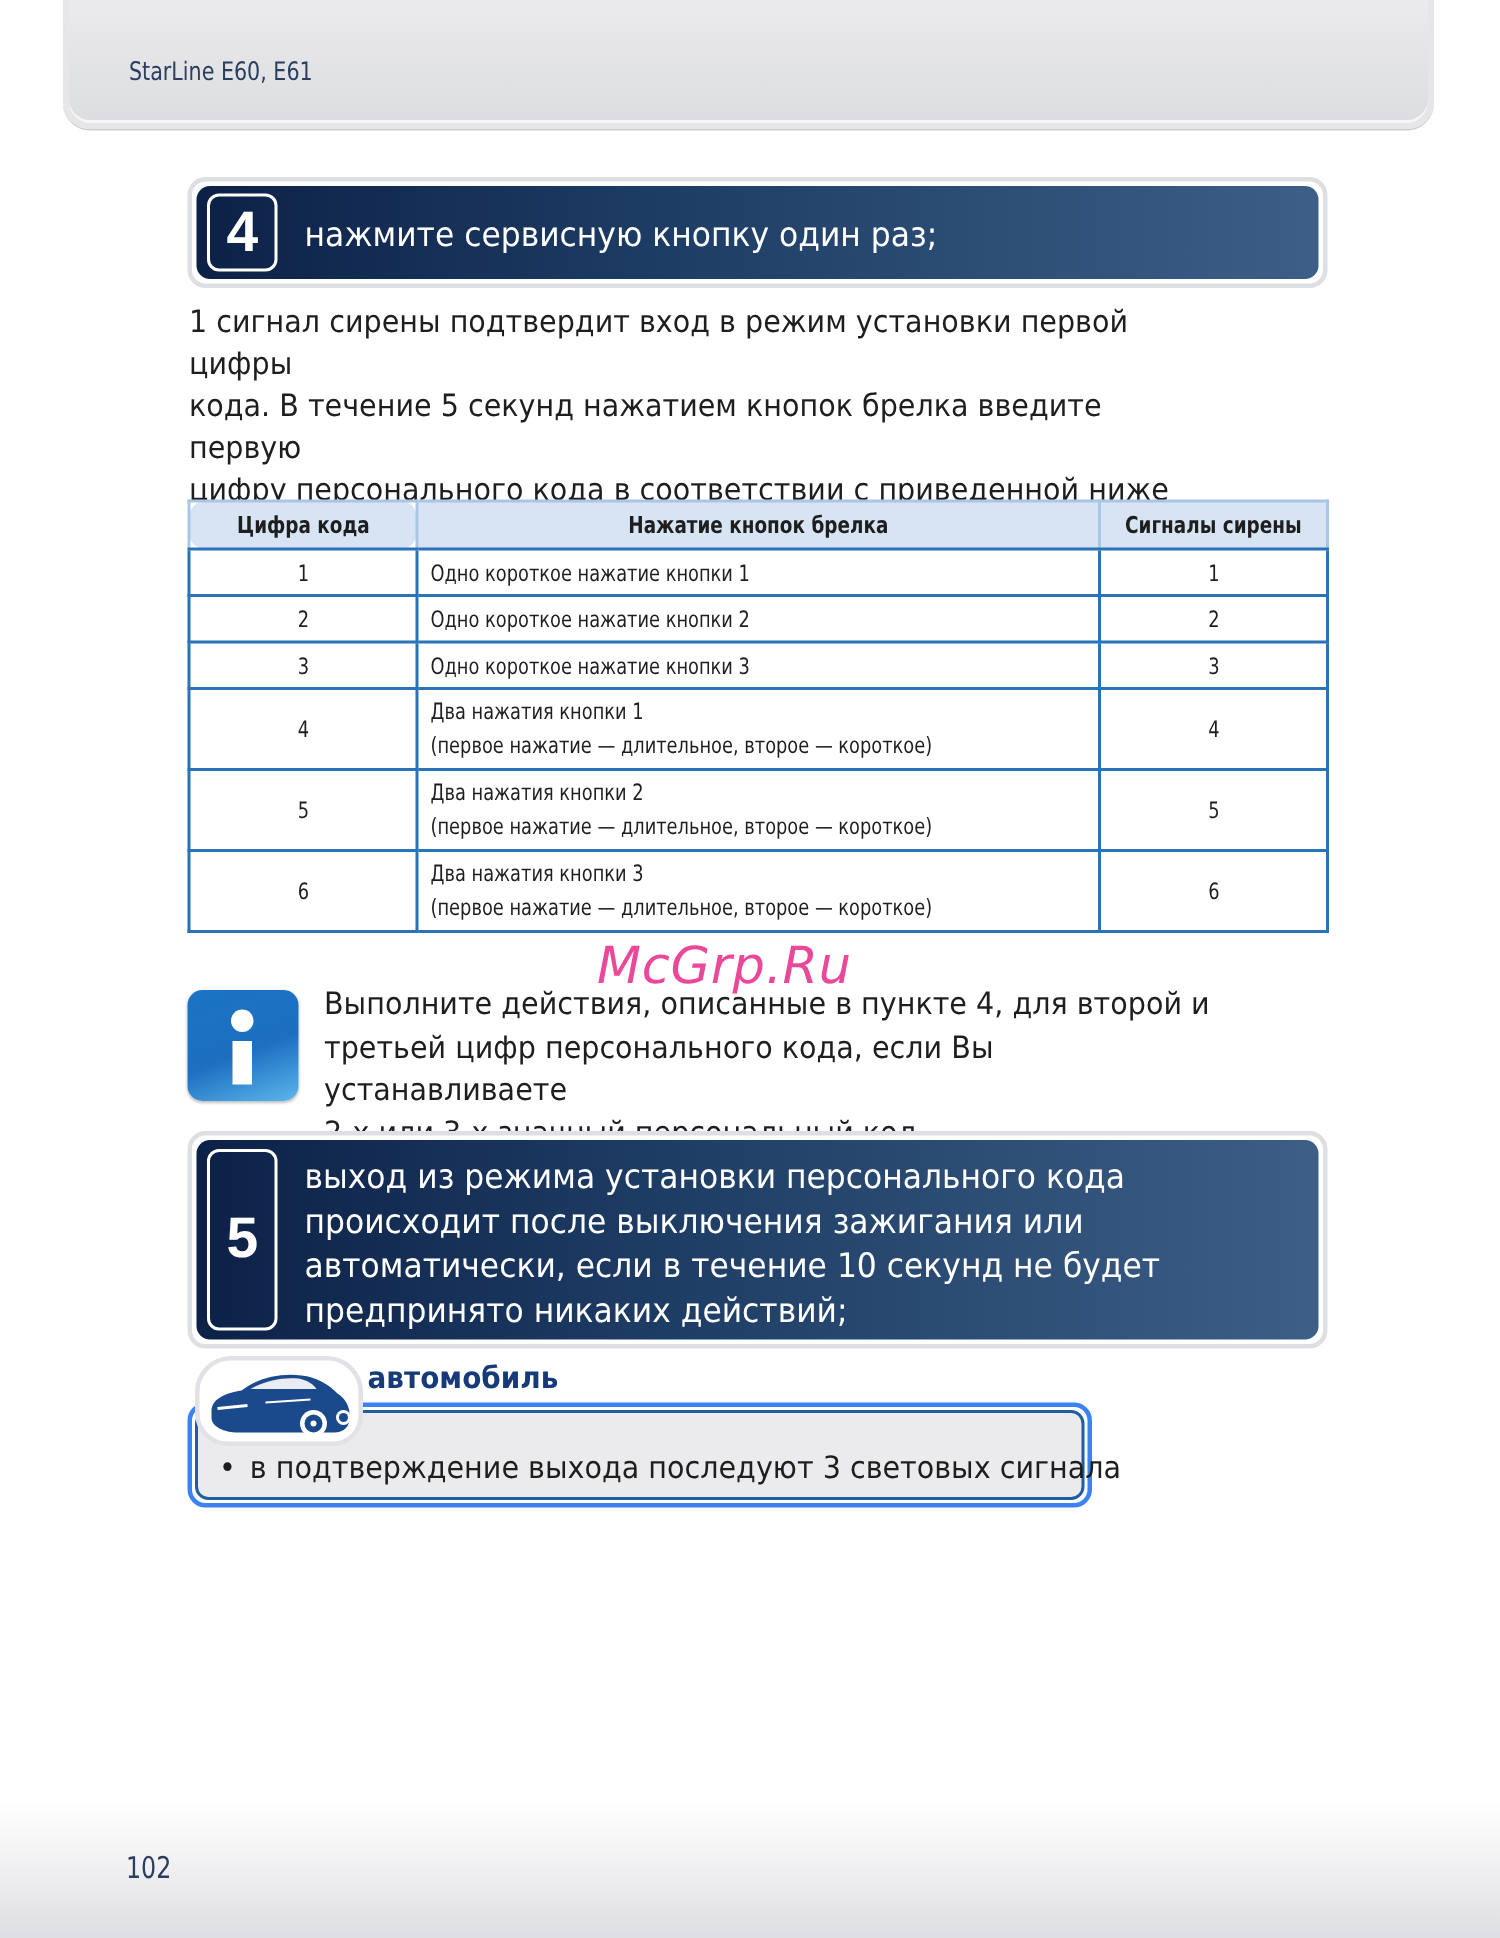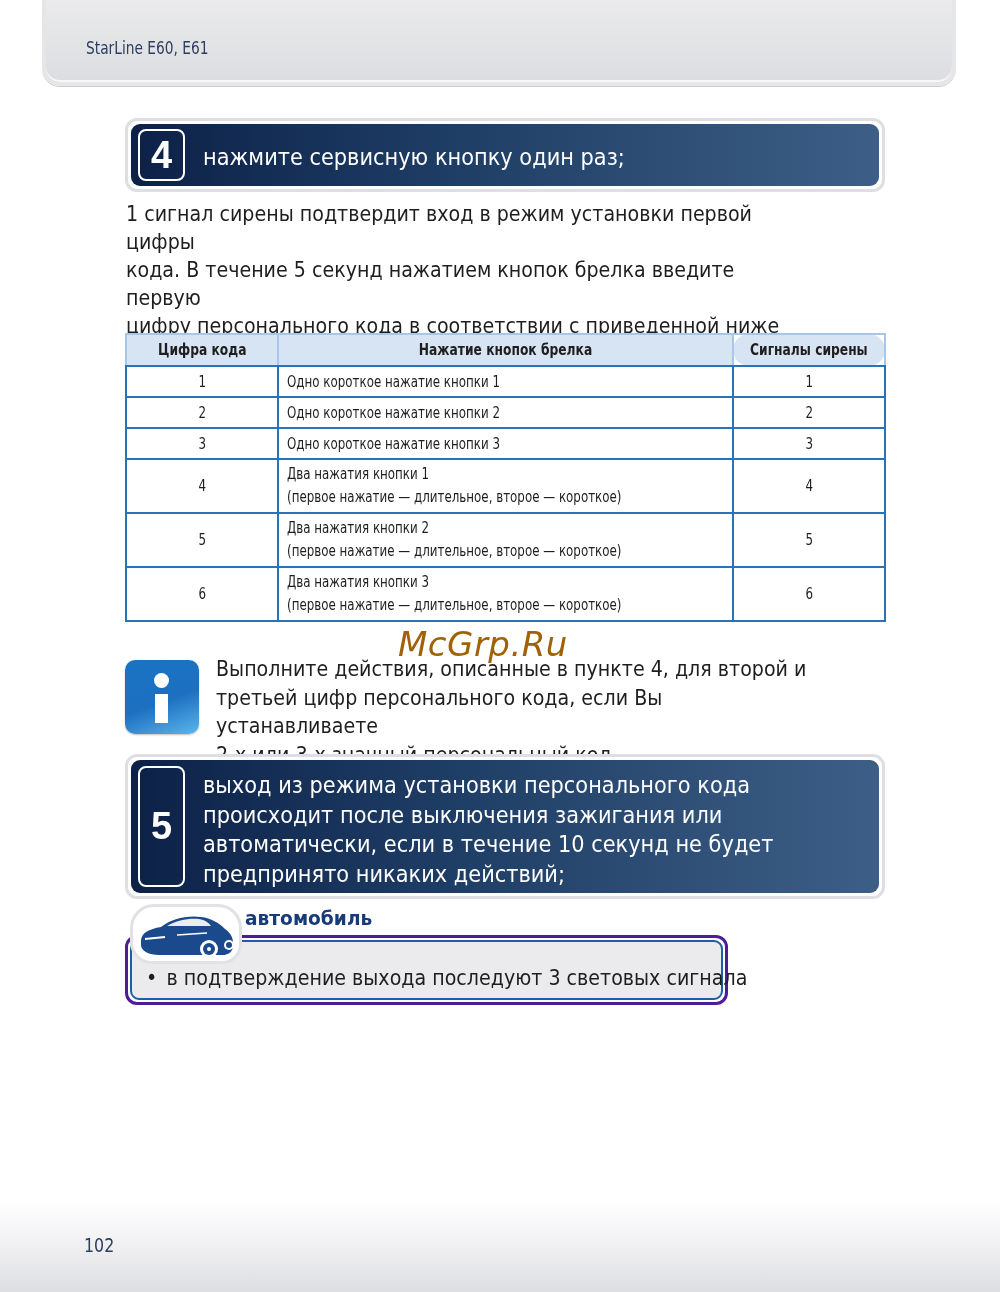--- a/index.html
+++ b/index.html
@@ -68,22 +68,22 @@
   .code-table th, .code-table td {
     border: 2px solid #2a73b8;
     padding: 0 8px;
   }
   .code-table th {
     background: #d6e4f4; height: 30px; font-weight: bold; font-size: 15.5px;
     border-color: #aac6e6 #aac6e6 #2a73b8 #aac6e6;
   }
   .code-table td { height: 29px; }
   .code-table tr.tall td { height: 52px; line-height: 23px; }
-  .code-table .c1 { width: 134px; text-align: center; }
-  .code-table .c3 { width: 132px; text-align: center; border-radius: 16px; }
+  .code-table .c1 { width: 134px; text-align: center; border-radius: 11px; }
+  .code-table .c3 { width: 132px; text-align: center; }
   .code-table td.c2 { text-align: left; text-decoration: underline; }
   .cell-text { display: inline-block; transform: scaleX(0.88); transform-origin: left center; white-space: nowrap; }
   .c1 .cell-text, .c3 .cell-text, th .cell-text { transform-origin: center center; }
 
   
   .info-icon {
     position: absolute; left: 125px; top: 660px; width: 74px; height: 74px;
     border-radius: 10px;
     background: linear-gradient(160deg, #1a73c4 0%, #1d6fc0 55%, #5bb6ec 100%);
     box-shadow: 0 1px 2px rgba(0,0,0,0.25);
@@ -98,39 +98,39 @@
   .info-text {
     position: absolute; left: 216px; top: 655px; width: 660px;
     font-size: 20.5px; line-height: 28.5px; color: #1e1e1e;
     font-family: "DejaVu Sans", sans-serif;
     transform: scaleX(0.93); transform-origin: left top;
   }
 
   .watermark {
     position: absolute; left: 398px; top: 624px;
     font-family: "DejaVu Sans", sans-serif; font-style: italic;
-    font-size: 34px; color: #a16207; letter-spacing: 0.5px;
+    font-size: 34px; color: #ec4899; letter-spacing: 0.5px;
   }
 
   
   .car-badge {
     position: absolute; left: 130px; top: 904px; width: 112px; height: 60px;
     background: #fff; border: 3px solid #e1e2e5; border-radius: 24px 24px 20px 22px;
     box-sizing: border-box; z-index: 3;
   }
   .car-badge svg { position: absolute; left: 4px; top: 4px; }
   .car-title {
     position: absolute; left: 245px; top: 906px;
     font-size: 20px; font-weight: bold; color: #173a78;
     font-family: "DejaVu Sans", sans-serif;
     transform: scaleX(0.93); transform-origin: left top;
   }
   .note-outer {
     position: absolute; left: 125px; top: 935px; width: 603px; height: 70px;
-    border: 3px solid #4c1d95; border-radius: 12px; background: #fff;
+    border: 3px solid #3b82f6; border-radius: 12px; background: #fff;
     box-sizing: border-box; padding: 2px;
   }
   .note-inner {
     position: relative; width: 100%; height: 100%; box-sizing: border-box;
     border: 2px solid #1f5ea3; border-radius: 9px; background: #ebebed;
   }
   .note-text {
     position: absolute; left: 14px; top: 24px;
     font-size: 20.5px; color: #1e1e1e;
     font-family: "DejaVu Sans", sans-serif;

